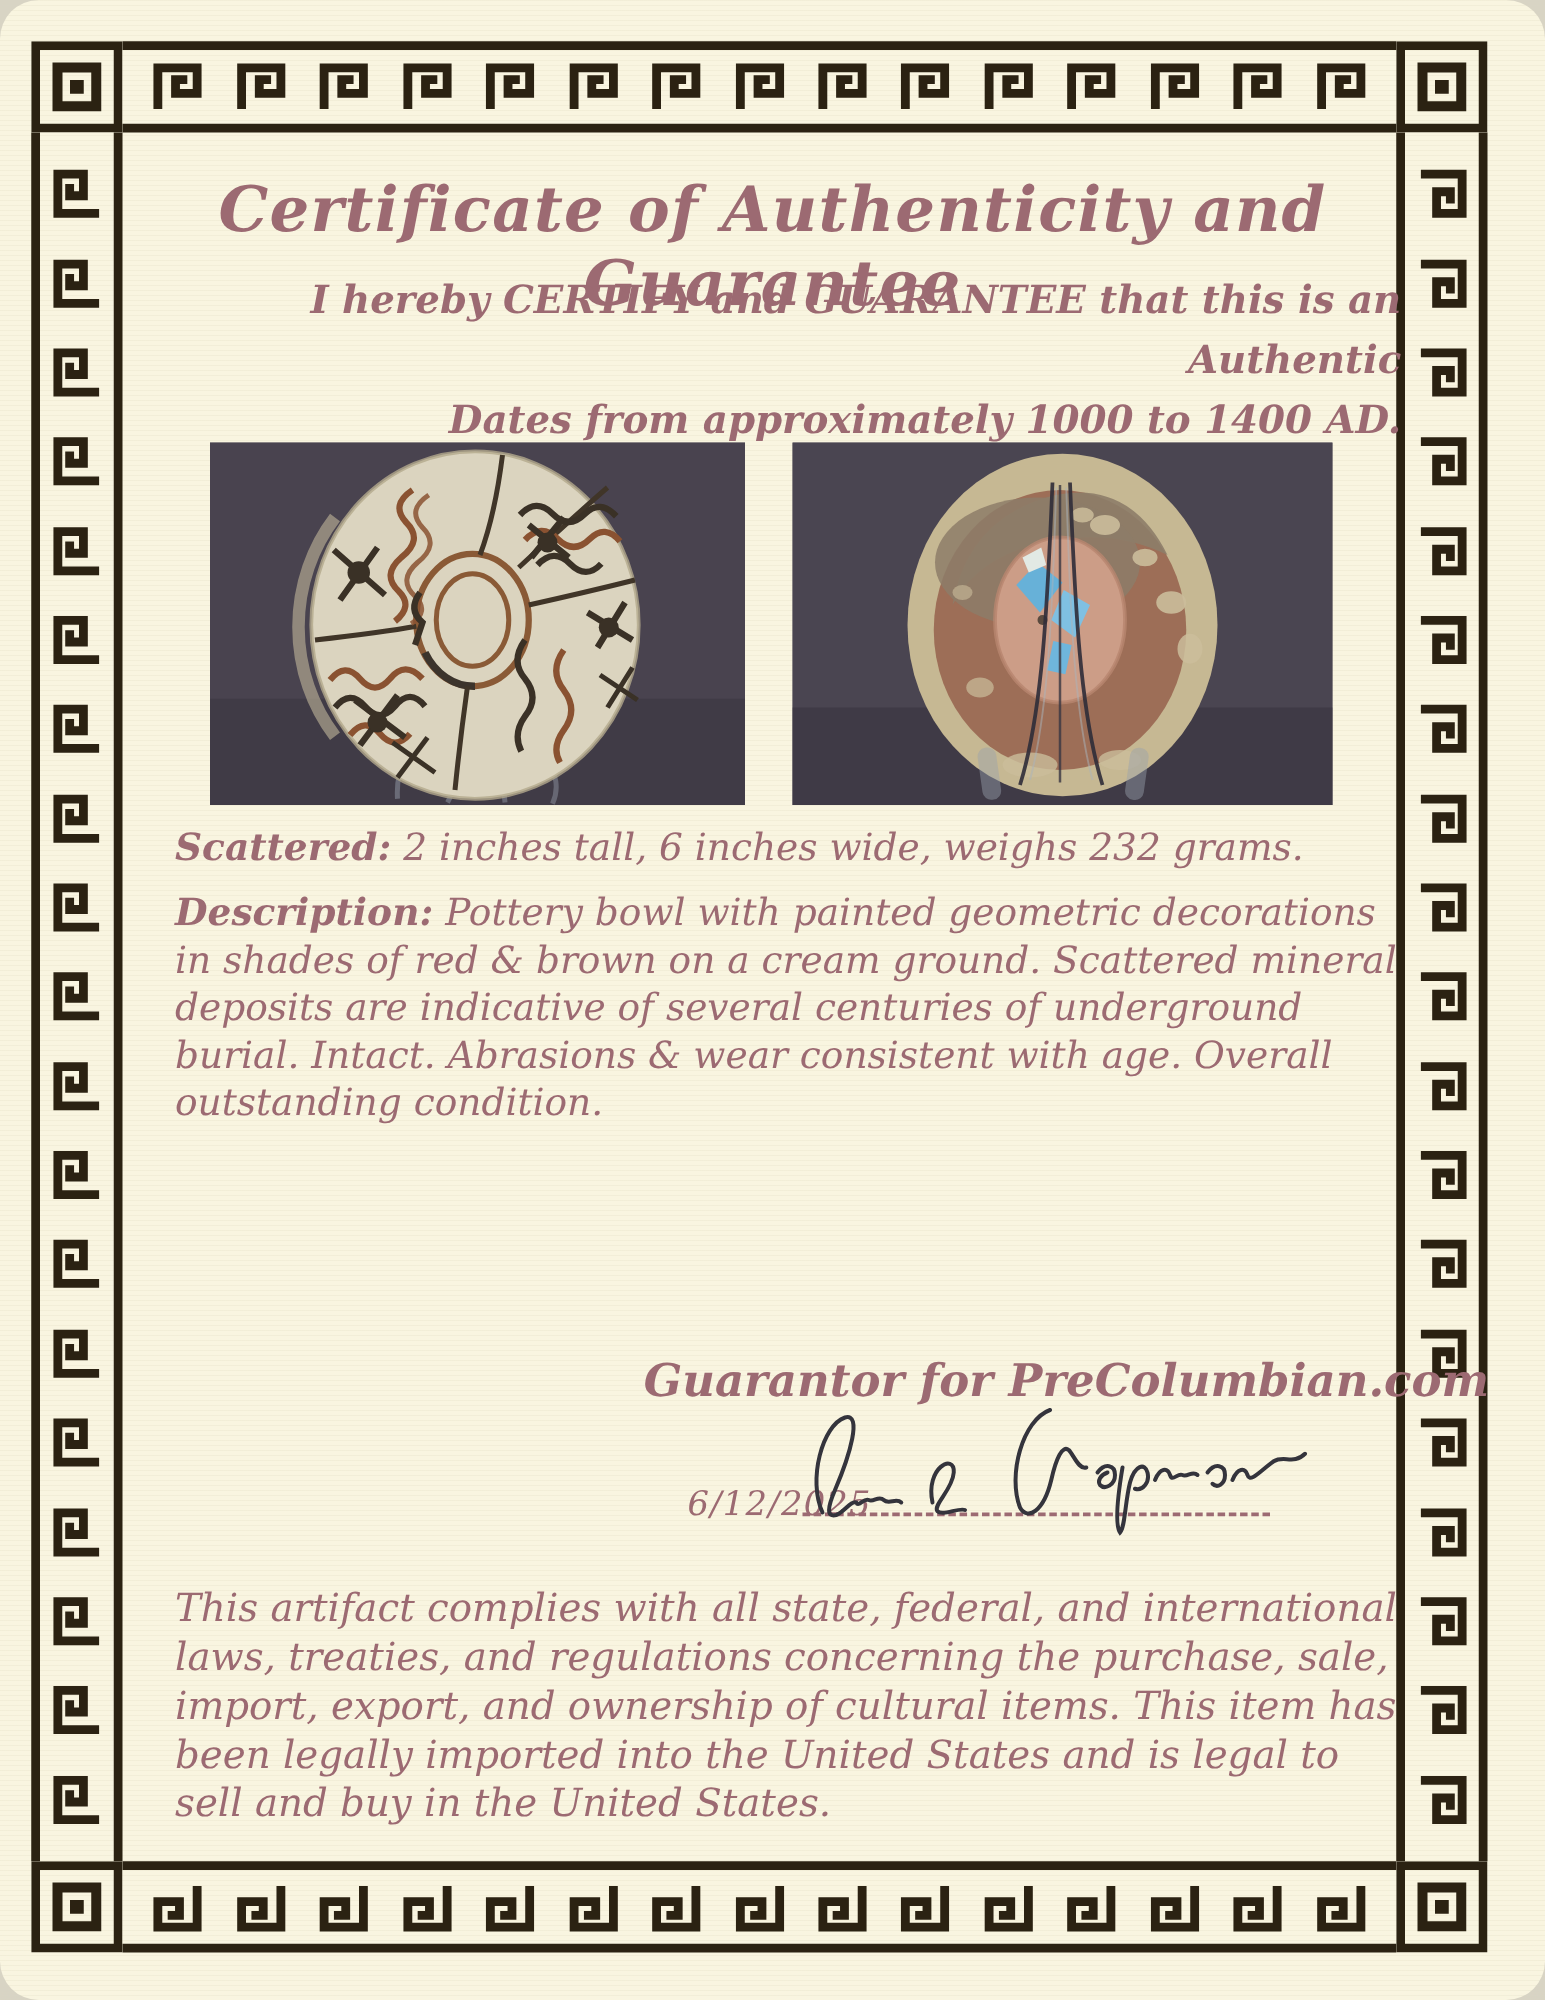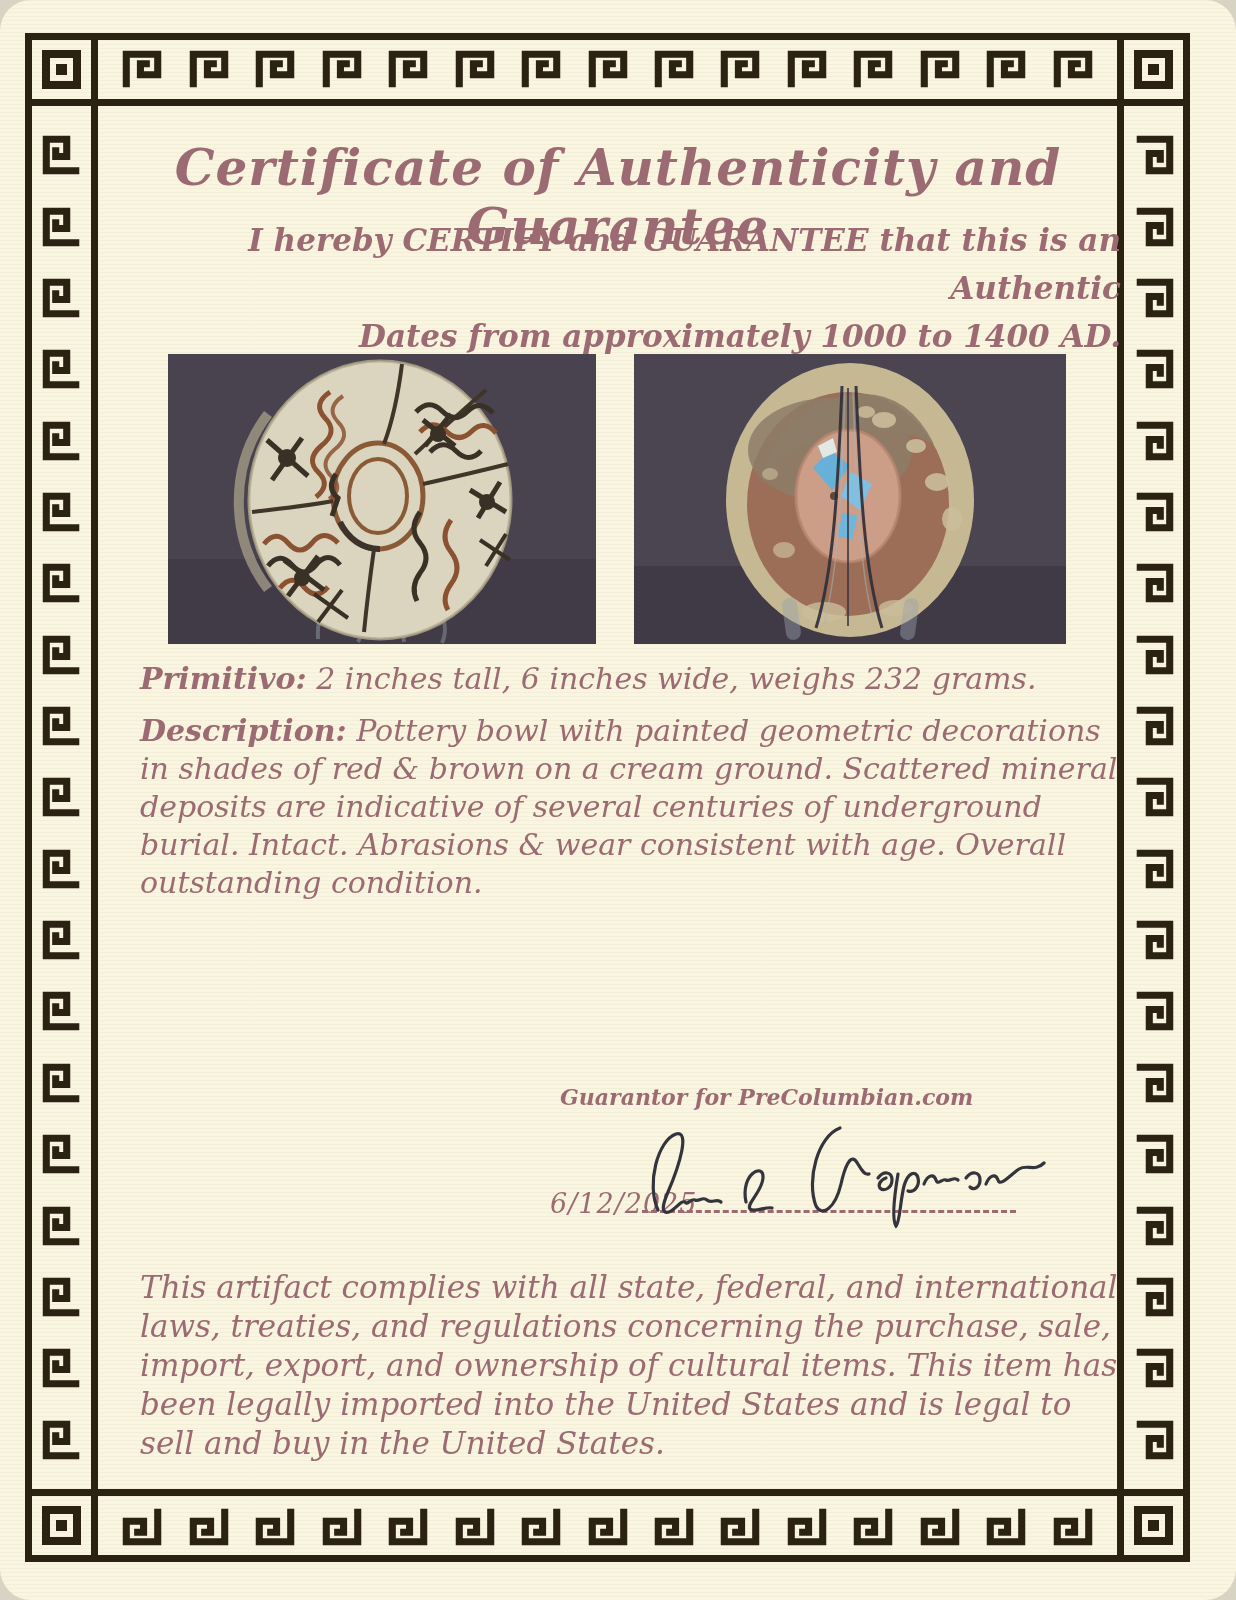--- a/index.html
+++ b/index.html
@@ -37,21 +37,21 @@
     left:100px;width:1036px;top:138px;text-align:center;
     font-size:50px;font-weight:bold;font-style:italic;letter-spacing:1px;
   }
   .statement{left:115px;width:1006px;top:216px;text-align:right;
     font-size:31px;font-weight:bold;font-style:italic;line-height:48px;}
   .photos{left:168px;top:354px;display:flex;gap:38px;}
   .photo{display:block;background:#49434f;}
   .para{left:140px;width:978px;font-size:30px;font-style:italic;line-height:38px;text-align:left;}
   .para b{font-weight:bold;}
   .sig-name{left:546px;top:1033px;font-size:30px;font-weight:bold;font-style:italic;}
-  .sig-role{left:560px;top:1084px;font-size:22px;font-weight:bold;font-style:italic;}
+  .sig-role{left:515px;top:1084px;font-size:36px;font-weight:bold;font-style:italic;}
   .sig-date{left:550px;top:1188px;font-size:27px;font-style:italic;letter-spacing:1px;}
   .sig-rule{left:642px;top:1166px;width:374px;height:44px;
     border-bottom:3px dashed var(--mauve,#9c6a72);}
   .signature-svg{left:628px;top:1112px;width:430px;height:130px;}
   .legal{top:1268px;font-size:31px;line-height:39px;}
 </style>
 </head>
 <body>
 
 <div class="page" style="--paper: #f9f5e0; --ink: #2b2212; --mauve: #9c6a72;">
@@ -379,21 +379,21 @@
       <path d="M222,32 C226,130 230,216 248,274" fill="none" stroke="#2f2c38" stroke-width="3" opacity="0.9"></path>
       <path d="M214,34 L214,272" stroke="#3a3742" stroke-width="2" opacity="0.8"></path>
       <path d="M211,36 C208,130 205,214 190,270" fill="none" stroke="#aab4bc" stroke-width="1.5" opacity="0.5"></path>
       <path d="M219,36 C222,130 225,214 240,270" fill="none" stroke="#aab4bc" stroke-width="1.5" opacity="0.5"></path>
       <rect x="150" y="244" width="15" height="42" rx="7" fill="#9aa2ac" opacity="0.45" transform="rotate(-8 157 265)"></rect>
       <rect x="268" y="244" width="15" height="42" rx="7" fill="#9aa2ac" opacity="0.45" transform="rotate(8 275 265)"></rect>
     </svg>
   </div>
 
   <div class="abs para" style="top:660px">
-    <b>Primitivo:</b><span> 2 inches tall, 6 inches wide, weighs 232 grams.</span>
+    <b>Scattered:</b><span> 2 inches tall, 6 inches wide, weighs 232 grams.</span>
   </div>
 
   <div class="abs para" style="top:712px">
     <b>Description:</b><span> Pottery bowl with painted geometric decorations in shades of red &amp; brown on a cream ground. Scattered mineral deposits are indicative of several centuries of underground burial. Intact. Abrasions &amp; wear consistent with age. Overall outstanding condition.</span>
   </div>
 
 
   <div class="abs sig-role">Guarantor for PreColumbian.com</div>
 
   <div class="abs sig-date">6/12/2025</div>

